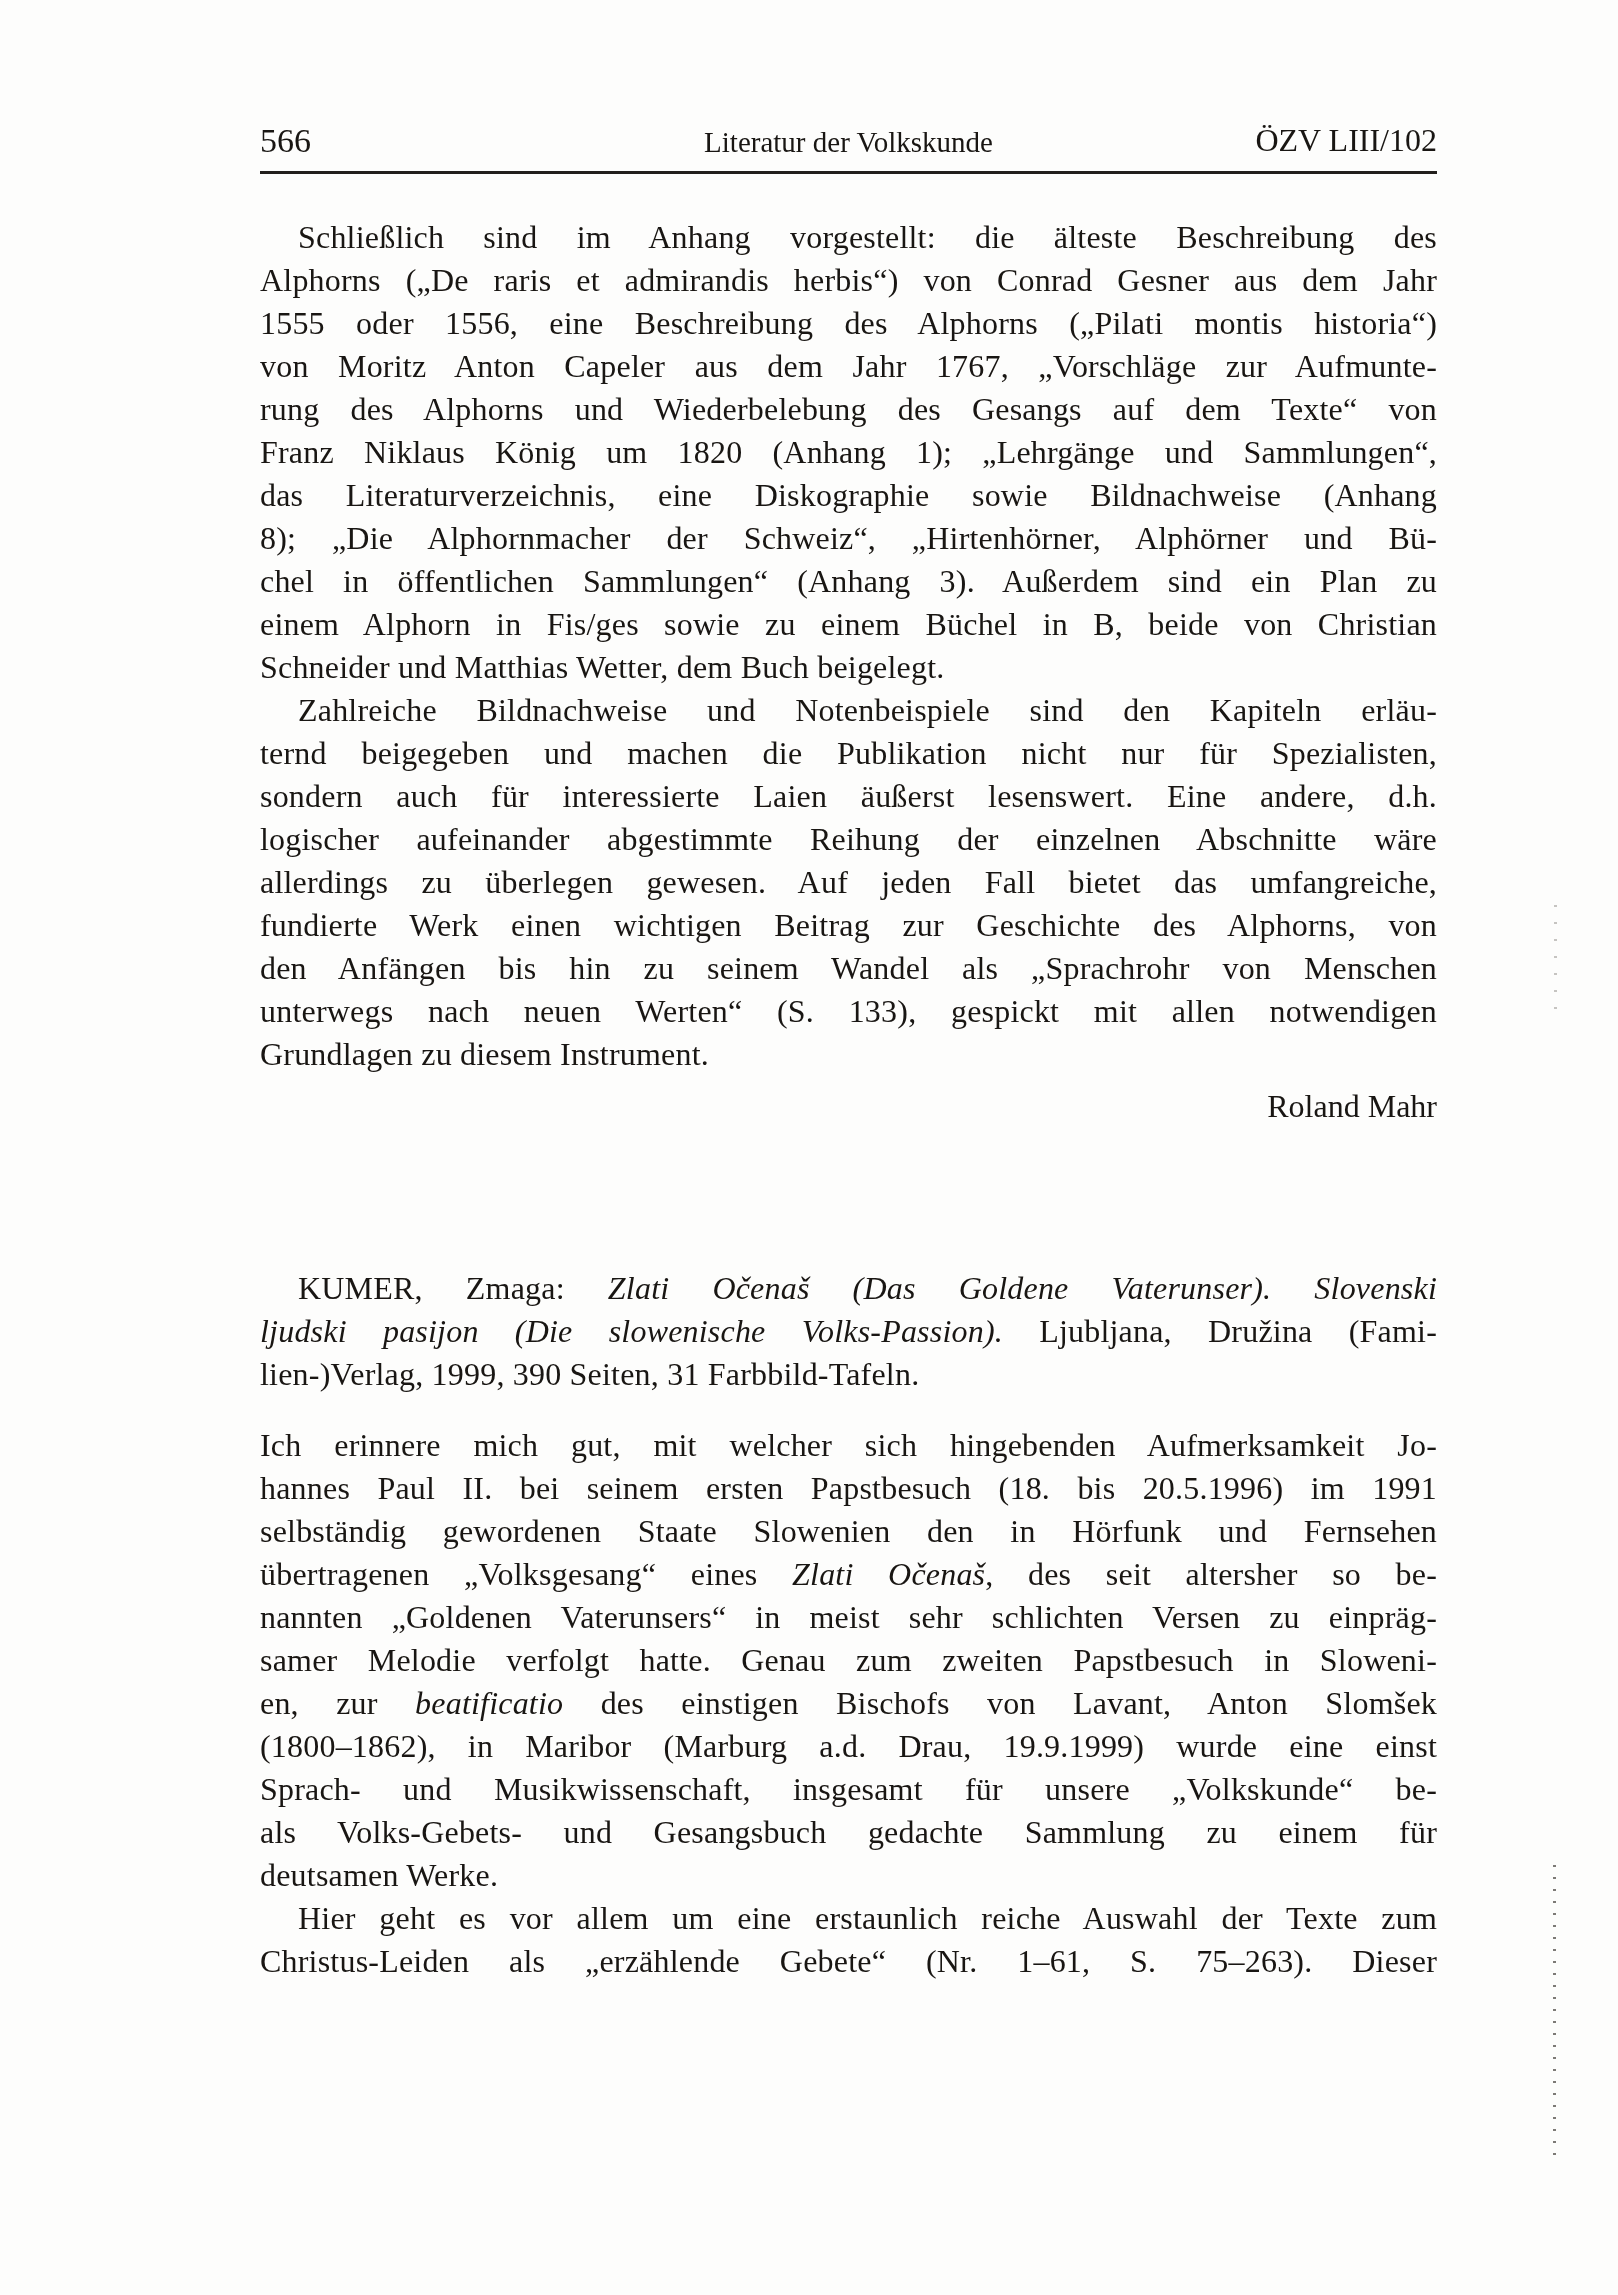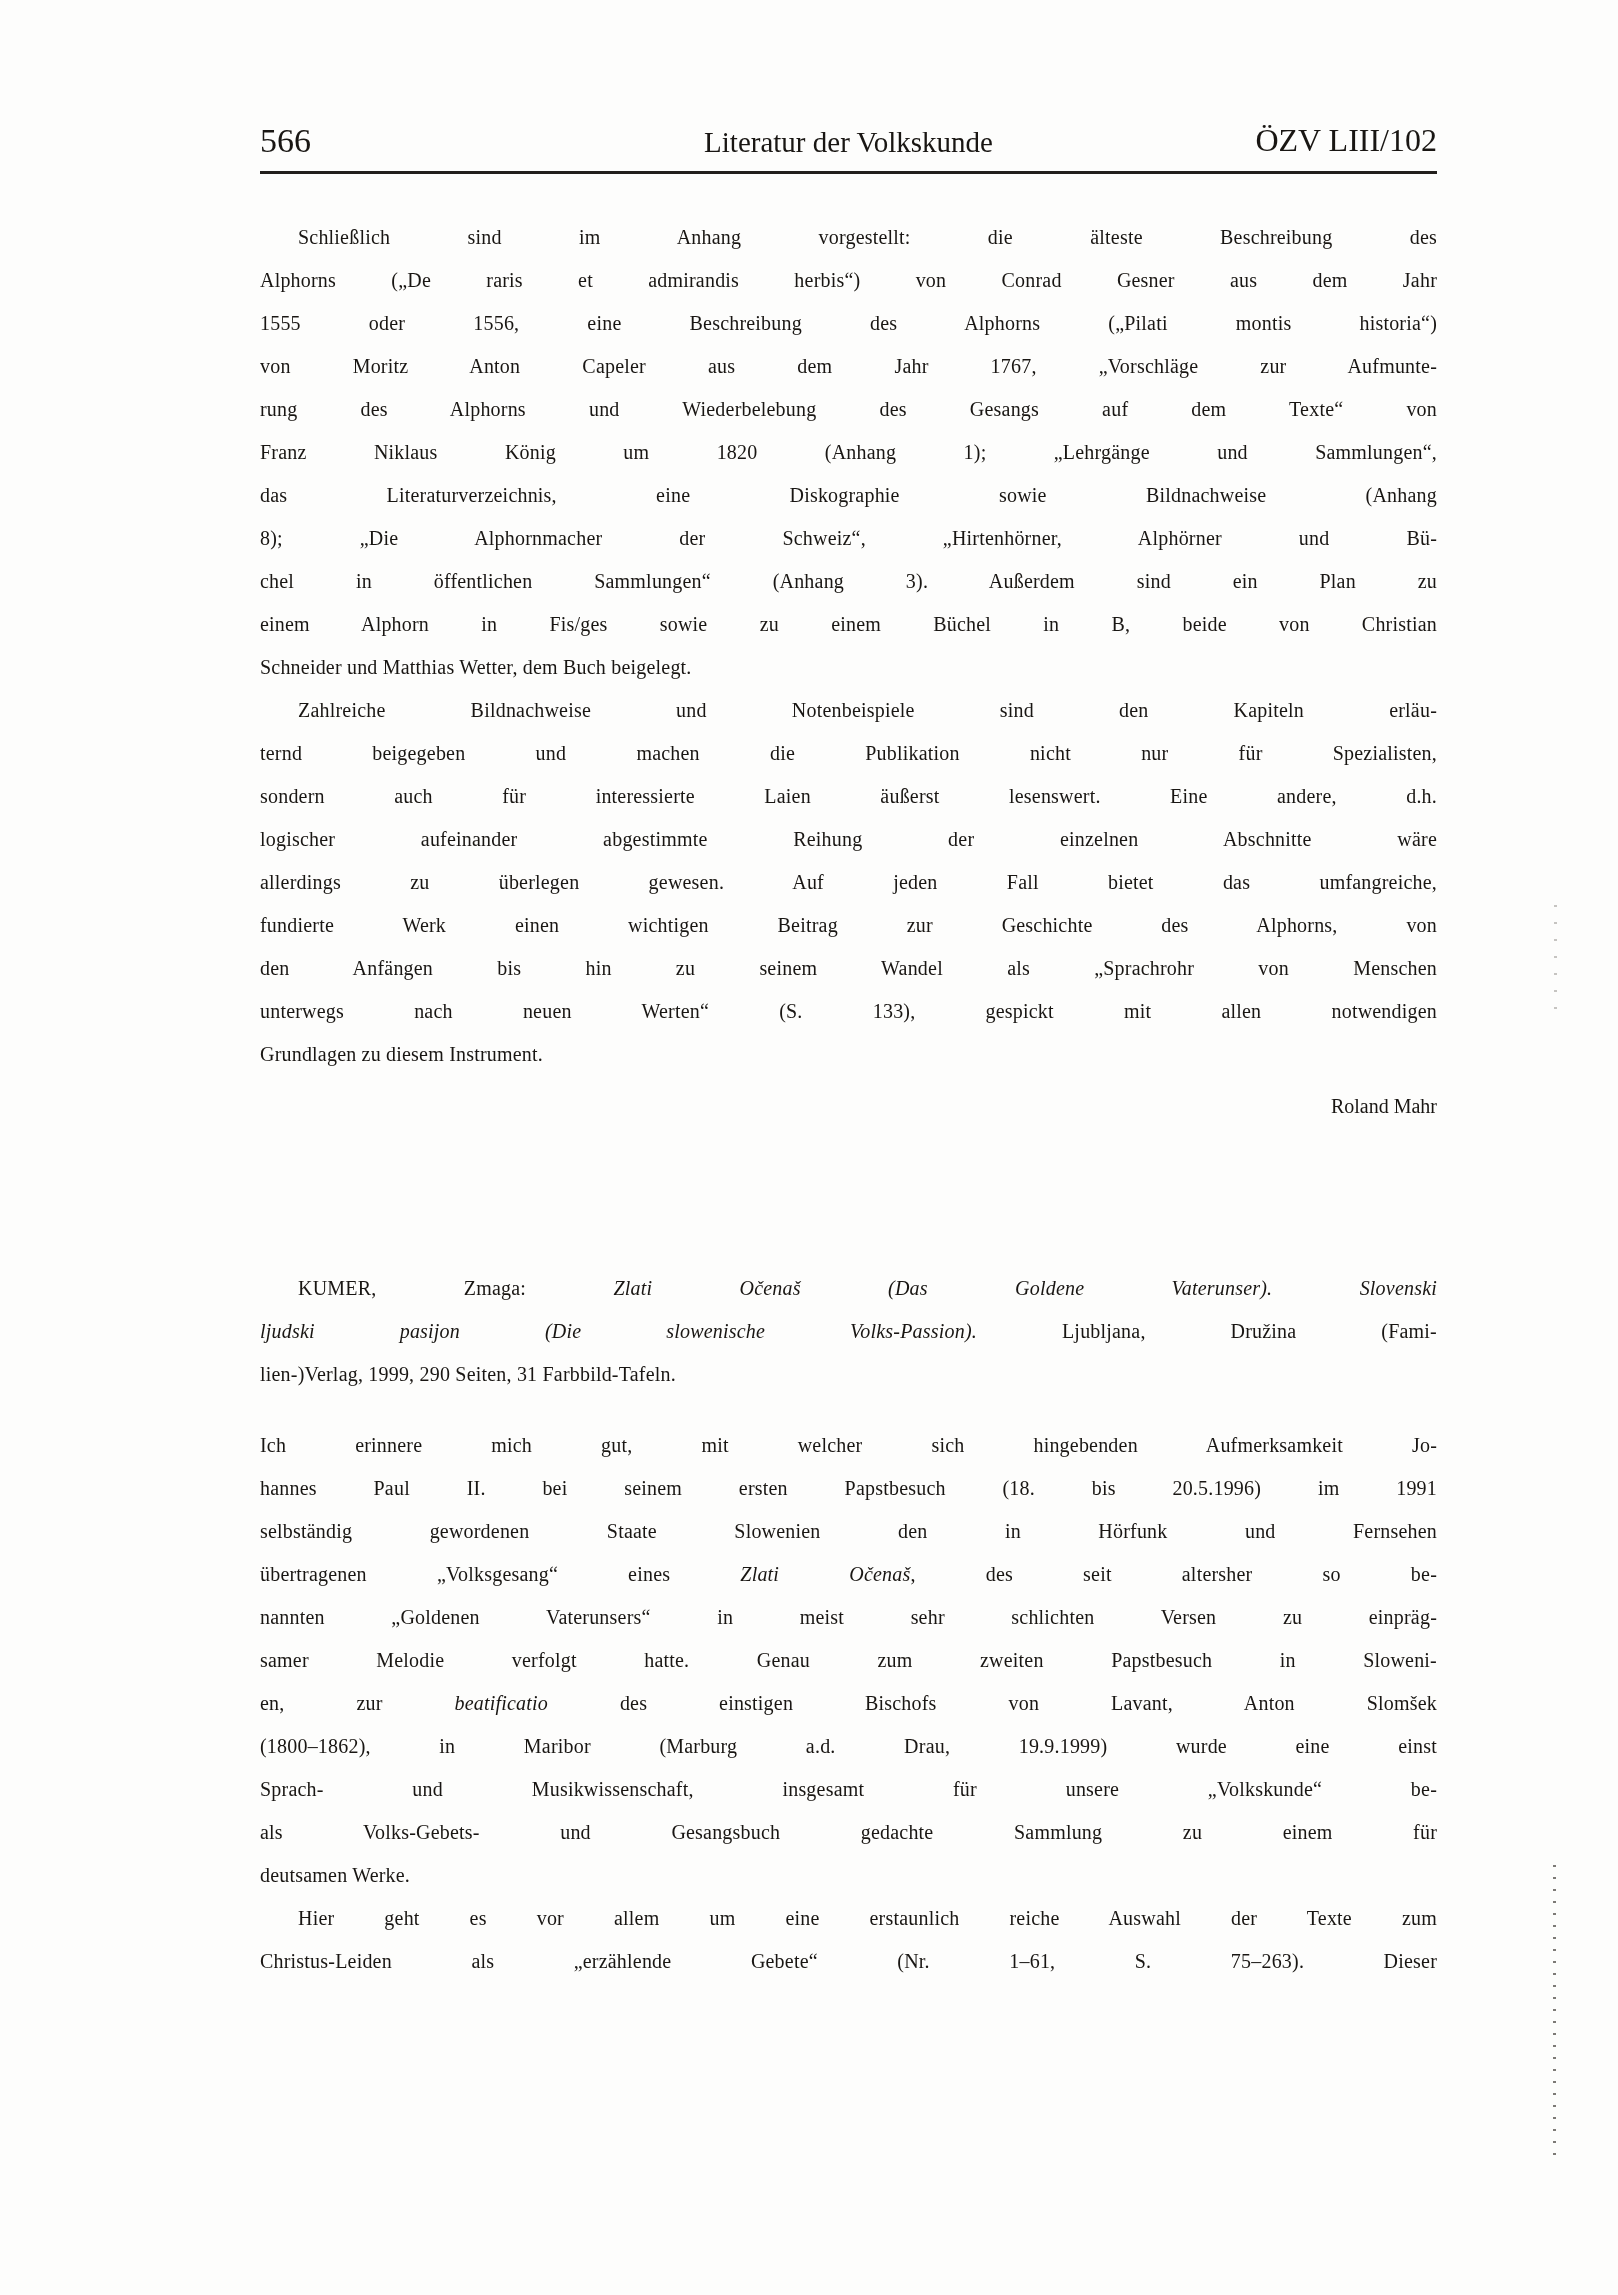--- a/index.html
+++ b/index.html
@@ -39,21 +39,21 @@
     font-size: 32px;
   }
   .head-rule {
     margin-top: 10.5px;
     border: 0;
     border-top: 3.2px solid #221f1c;
     height: 0;
   }
   .page-body {
     margin-top: 42px;
-    font-size: 20px;
+    font-size: 32px;
   }
   .block { margin: 0; }
   .line {
     height: 43px;
     line-height: 43px;
     text-align: justify;
     text-align-last: justify;
     letter-spacing: 0.2px;
   }
   .line.indent { text-indent: 38px; }
@@ -112,21 +112,21 @@
         <div class="line" data-name="text-line"><span data-name="text-run">allerdings zu überlegen gewesen. Auf jeden Fall bietet das umfangreiche,</span></div>
         <div class="line" data-name="text-line"><span data-name="text-run">fundierte Werk einen wichtigen Beitrag zur Geschichte des Alphorns, von</span></div>
         <div class="line" data-name="text-line"><span data-name="text-run">den Anfängen bis hin zu seinem Wandel als „Sprachrohr von Menschen</span></div>
         <div class="line" data-name="text-line"><span data-name="text-run">unterwegs nach neuen Werten“ (S. 133), gespickt mit allen notwendigen</span></div>
         <div class="line last" data-name="text-line"><span data-name="text-run">Grundlagen zu diesem Instrument.</span></div>
       </div>
       <div class="block sig" data-name="review-1-signature"><span data-name="reviewer-name">Roland Mahr</span></div>
       <div class="block" data-name="bibliography-entry">
         <div class="line indent" data-name="text-line"><span data-name="text-run">KUMER, Zmaga: </span><span class="it" data-name="italic-run">Zlati Očenaš (Das Goldene Vaterunser). Slovenski</span></div>
         <div class="line" data-name="text-line"><span class="it" data-name="italic-run">ljudski pasijon (Die slowenische Volks-Passion).</span><span data-name="text-run"> Ljubljana, Družina (Fami-</span></div>
-        <div class="line last" data-name="text-line"><span data-name="text-run">lien-)Verlag, 1999, 290 Seiten, 31 Farbbild-Tafeln.</span></div>
+        <div class="line last" data-name="text-line"><span data-name="text-run">lien-)Verlag, 1999, 390 Seiten, 31 Farbbild-Tafeln.</span></div>
       </div>
       <div class="block" data-name="review-2-paragraph-1">
         <div class="line" data-name="text-line"><span data-name="text-run">Ich erinnere mich gut, mit welcher sich hingebenden Aufmerksamkeit Jo-</span></div>
         <div class="line" data-name="text-line"><span data-name="text-run">hannes Paul II. bei seinem ersten Papstbesuch (18. bis 20.5.1996) im 1991</span></div>
         <div class="line" data-name="text-line"><span data-name="text-run">selbständig gewordenen Staate Slowenien den in Hörfunk und Fernsehen</span></div>
         <div class="line" data-name="text-line"><span data-name="text-run">übertragenen „Volksgesang“ eines </span><span class="it" data-name="italic-run">Zlati Očenaš</span><span data-name="text-run">, des seit altersher so be-</span></div>
         <div class="line" data-name="text-line"><span data-name="text-run">nannten „Goldenen Vaterunsers“ in meist sehr schlichten Versen zu einpräg-</span></div>
         <div class="line" data-name="text-line"><span data-name="text-run">samer Melodie verfolgt hatte. Genau zum zweiten Papstbesuch in Sloweni-</span></div>
         <div class="line" data-name="text-line"><span data-name="text-run">en, zur </span><span class="it" data-name="italic-run">beatificatio</span><span data-name="text-run"> des einstigen Bischofs von Lavant, Anton Slomšek</span></div>
         <div class="line" data-name="text-line"><span data-name="text-run">(1800–1862), in Maribor (Marburg a.d. Drau, 19.9.1999) wurde eine einst</span></div>

